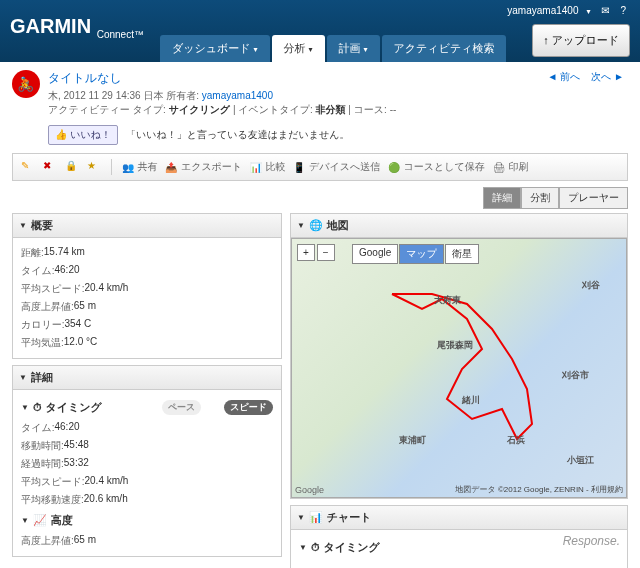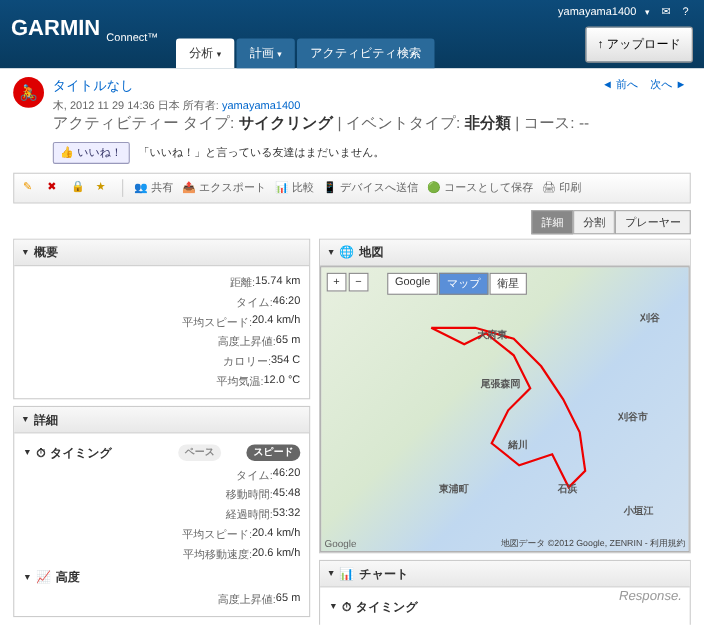--- a/index.html
+++ b/index.html
@@ -13,40 +13,40 @@
 .nav-tab{background:#2a6a9a;color:#fff;padding:6px 12px;font-size:11px;border-radius:3px 3px 0 0;cursor:pointer}
 .nav-tab.active{background:#fff;color:#333}
 .nav-tab .arrow{font-size:8px;margin-left:3px}
 .upload-btn{position:absolute;right:10px;bottom:5px;background:linear-gradient(#fff,#e0e0e0);border:1px solid #999;padding:8px 10px;border-radius:3px;font-size:11px}
 .content{padding:8px 12px}
 .activity-header{display:flex;align-items:flex-start;gap:8px;margin-bottom:8px;position:relative}
 .act-icon{width:28px;height:28px;background:#d00;border-radius:50%;display:flex;align-items:center;justify-content:center;color:#fff;font-size:14px}
 .act-info h2{color:#0066cc;font-size:12px;font-weight:normal}
 .act-meta{font-size:10px;color:#666;margin-top:2px}
 .act-meta a{color:#0066cc}
-.act-type{font-size:14px;color:#666}
+.act-type{font-size:10px;color:#666}
 .act-type b{color:#333}
 .prev-next{position:absolute;right:0;top:0;font-size:10px}
 .prev-next a{color:#0066cc;margin:0 4px;text-decoration:none}
 .like-bar{display:flex;align-items:center;gap:8px;margin:4px 0 8px 36px;font-size:10px}
 .like-btn{background:#eef;border:1px solid #99b;padding:2px 6px;border-radius:2px;color:#336}
 .toolbar{background:linear-gradient(#fff,#eee);border:1px solid #ccc;padding:5px 8px;display:flex;align-items:center;gap:8px;font-size:10px;margin-bottom:6px}
 .tb-icon{width:14px;height:14px;display:inline-block}
 .tb-sep{width:1px;height:16px;background:#ccc;margin:0 2px}
 .tb-link{color:#666;display:flex;align-items:center;gap:3px;cursor:pointer}
 .view-tabs{display:flex;justify-content:flex-end;gap:0;margin-bottom:4px}
 .view-tab{border:1px solid #aaa;padding:3px 8px;font-size:10px;background:#f0f0f0;cursor:pointer}
 .view-tab.active{background:#888;color:#fff}
 .columns{display:flex;gap:8px}
 .left-col{width:270px;flex-shrink:0}
 .right-col{flex:1}
 .panel{border:1px solid #ccc;margin-bottom:6px;background:#fff}
 .panel-hdr{background:linear-gradient(#f8f8f8,#e8e8e8);border-bottom:1px solid #ccc;padding:4px 6px;font-size:11px;font-weight:bold;display:flex;align-items:center;gap:4px}
 .panel-body{padding:6px 8px}
-.stat-row{display:flex;justify-content:flex-end;font-size:10px;padding:2px 0;color:#333}
+.stat-row{display:flex;justify-content:flex-start;font-size:10px;padding:2px 0;color:#333}
 .stat-row .label{color:#666}
 .sub-hdr{display:flex;align-items:center;gap:4px;font-size:11px;font-weight:bold;margin:4px 0;color:#333}
 .pill{display:inline-block;padding:1px 6px;border-radius:8px;font-size:9px;margin-left:20px}
 .pill.i{background:#eee;color:#888}
 .pill.a{background:#666;color:#fff}
 .map{height:260px;background:linear-gradient(135deg,#e8f0e0 0%,#d8e8d0 40%,#c0d8f0 60%,#d0e0f0 100%);position:relative;border:1px solid #aaa;overflow:hidden}
 .map-ctrl{position:absolute;left:5px;top:5px;display:flex;gap:2px}
 .map-btn{background:#fff;border:1px solid #888;padding:2px 5px;font-size:10px}
 .map-types{position:absolute;left:60px;top:5px;display:flex;gap:1px}
 .map-type{background:#fff;border:1px solid #888;padding:2px 6px;font-size:10px}
@@ -63,20 +63,21 @@
 <body>
 
 <div class="header">
   <div class="logo"><span>GARMIN</span> <sub>Connect™</sub></div>
   <div class="user-bar">
     <span>yamayama1400</span><span class="tri">▾</span>
     <span>✉</span>
     <span>?</span>
   </div>
   <div class="nav">
+    <div class="nav-tab"><span>ダッシュボード</span><span class="arrow">▾</span></div>
     <div class="nav-tab active"><span>分析</span><span class="arrow">▾</span></div>
     <div class="nav-tab"><span>計画</span><span class="arrow">▾</span></div>
     <div class="nav-tab"><span>アクティビティ検索</span></div>
   </div>
   <button class="upload-btn">↑ <span>アップロード</span></button>
 </div>
 
 <div class="content">
   <div class="activity-header">
     <div class="act-icon">🚴</div>

